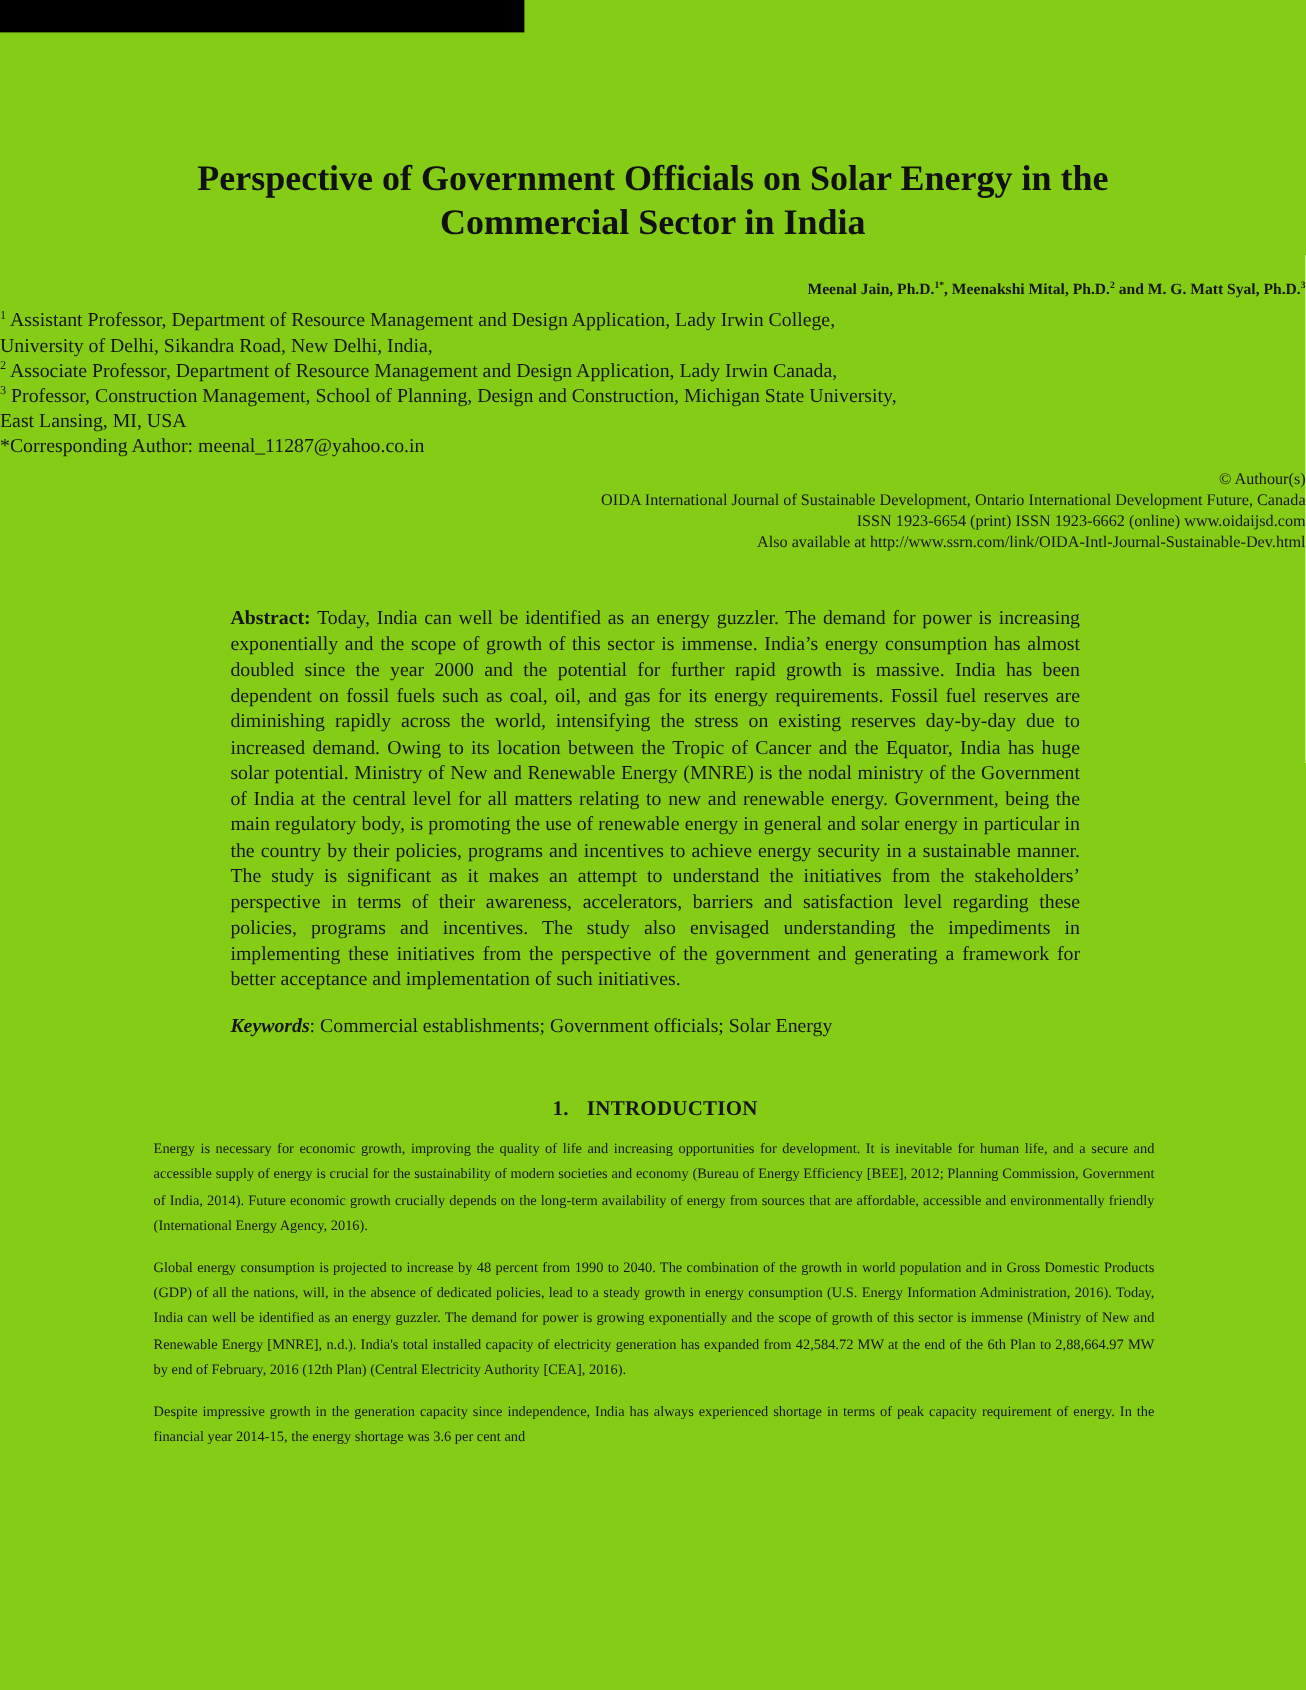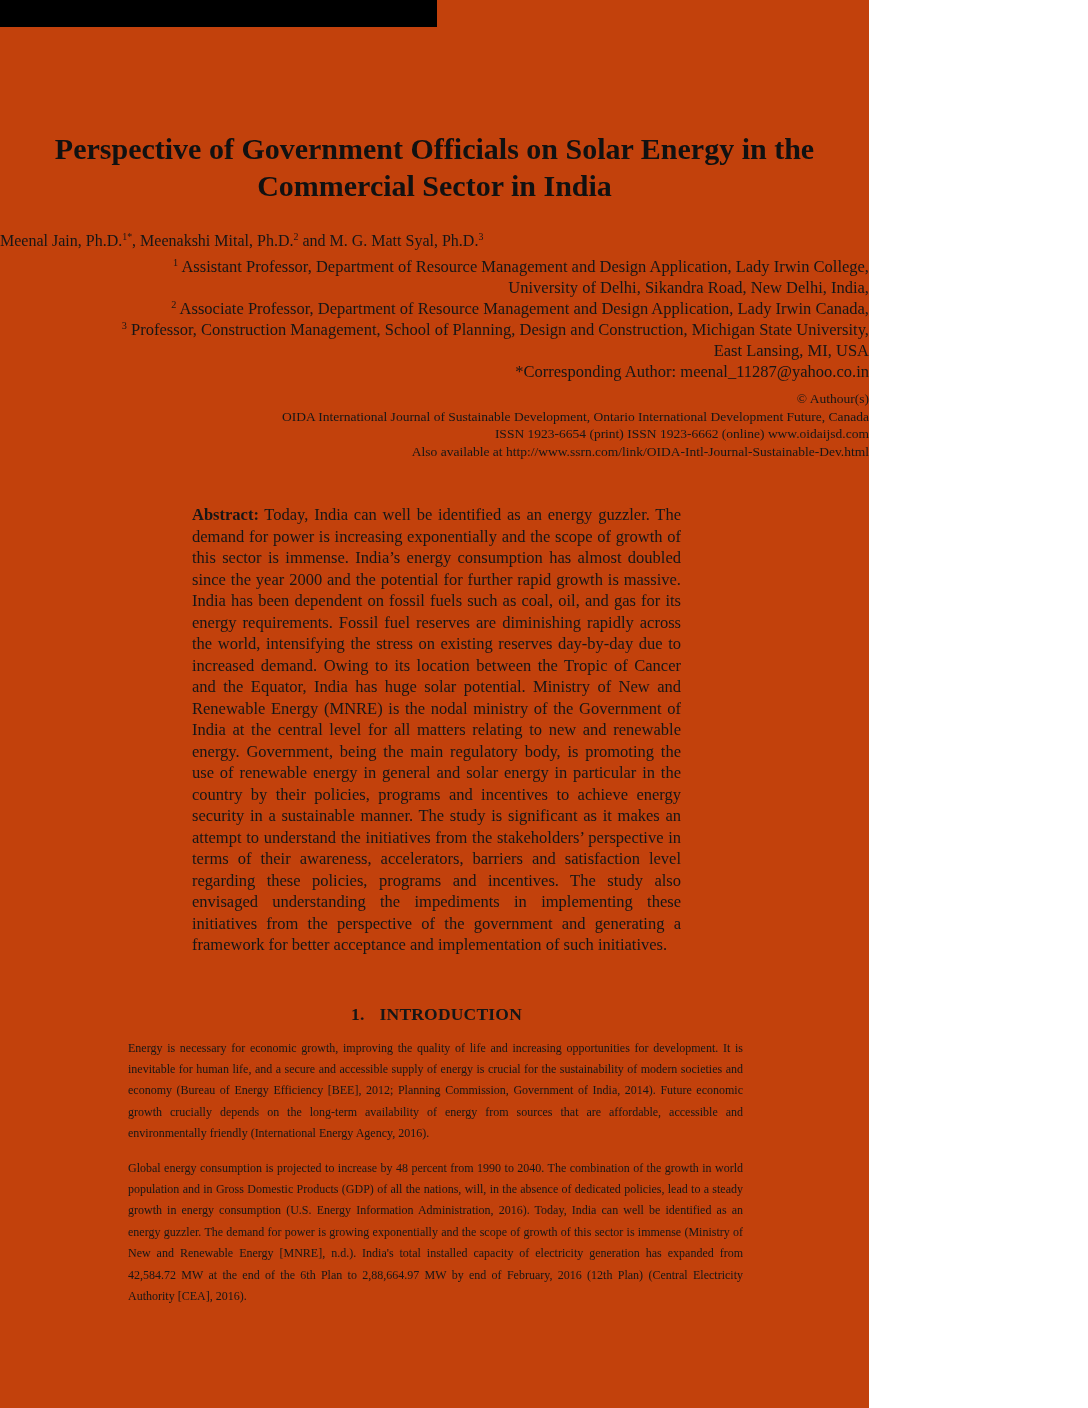--- a/index.html
+++ b/index.html
@@ -1,20 +1,20 @@
 <!DOCTYPE html>
 <html><head>
 <meta charset="utf-8">
 <style>
   html, body { margin: 0; padding: 0; background: #ffffff; }
   .page {
     position: relative;
-    width: 869px;
+    width: 1088px;
     min-height: 1408px;
-    background: #c2410c;
+    background: #84cc16;
     color: #161616;
     font-family: "Liberation Serif", serif;
     overflow: hidden;
   }
   .scan-bar {
     position: absolute;
     top: 0; left: 0;
     width: 437px; height: 27px;
     background: #000000;
   }
@@ -22,29 +22,29 @@
     margin: 0;
     padding-top: 130px;
     text-align: center;
     font-size: 30px;
     line-height: 37px;
     font-weight: bold;
     color: #111111;
   }
   .authors {
     margin-top: 25px;
-    text-align: left;
-    font-weight: normal;
-    font-size: 16px;
+    text-align: right;
+    font-weight: bold;
+    font-size: 13px;
     line-height: 24px;
   }
   sup { font-size: 0.62em; line-height: 0; }
   .affiliations {
     margin-top: 3px;
-    text-align: right;
+    text-align: left;
     font-size: 16.5px;
     line-height: 21px;
   }
   .aff-line { white-space: pre-wrap; }
   .pubinfo {
     margin-top: 8px;
     text-align: right;
     font-size: 13.5px;
     line-height: 17.5px;
   }
@@ -98,19 +98,21 @@
 
   <div class="pubinfo">
     <div>© Authour(s)</div>
     <div>OIDA International Journal of Sustainable Development, Ontario International Development Future, Canada</div>
     <div><span>ISSN 1923-6654 (print) ISSN 1923-6662 (online) </span><span>www.oidaijsd.com</span></div>
     <div><span>Also available at </span><span>http://www.ssrn.com/link/OIDA-Intl-Journal-Sustainable-Dev.html</span></div>
   </div>
 
   <div class="abstract"><span class="abstract-label">Abstract:</span><span> Today, India can well be identified as an energy guzzler. The demand for power is increasing exponentially and the scope of growth of this sector is immense. India’s energy consumption has almost doubled since the year 2000 and the potential for further rapid growth is massive. India has been dependent on fossil fuels such as coal, oil, and gas for its energy requirements. Fossil fuel reserves are diminishing rapidly across the world, intensifying the stress on existing reserves day-by-day due to increased demand. Owing to its location between the Tropic of Cancer and the Equator, India has huge solar potential. Ministry of New and Renewable Energy (MNRE) is the nodal ministry of the Government of India at the central level for all matters relating to new and renewable energy. Government, being the main regulatory body, is promoting the use of renewable energy in general and solar energy in particular in the country by their policies, programs and incentives to achieve energy security in a sustainable manner. The study is significant as it makes an attempt to understand the initiatives from the stakeholders’ perspective in terms of their awareness, accelerators, barriers and satisfaction level regarding these policies, programs and incentives. The study also envisaged understanding the impediments in implementing these initiatives from the perspective of the government and generating a framework for better acceptance and implementation of such initiatives.</span></div>
 
+  <div class="keywords"><span class="keywords-label">Keywords</span><span>: Commercial establishments; Government officials; Solar Energy</span></div>
 
   <div class="section-heading"><span class="section-num">1.</span><span>INTRODUCTION</span></div>
 
   <p class="body-para">Energy is necessary for economic growth, improving the quality of life and increasing opportunities for development. It is inevitable for human life, and a secure and accessible supply of energy is crucial for the sustainability of modern societies and economy (Bureau of Energy Efficiency [BEE], 2012; Planning Commission, Government of India, 2014). Future economic growth crucially depends on the long-term availability of energy from sources that are affordable, accessible and environmentally friendly (International Energy Agency, 2016).</p>
   <p class="body-para">Global energy consumption is projected to increase by 48 percent from 1990 to 2040. The combination of the growth in world population and in Gross Domestic Products (GDP) of all the nations, will, in the absence of dedicated policies, lead to a steady growth in energy consumption (U.S. Energy Information Administration, 2016). Today, India can well be identified as an energy guzzler. The demand for power is growing exponentially and the scope of growth of this sector is immense (Ministry of New and Renewable Energy [MNRE], n.d.). India's total installed capacity of electricity generation has expanded from 42,584.72 MW at the end of the 6th Plan to 2,88,664.97 MW by end of February, 2016 (12th Plan) (Central Electricity Authority [CEA], 2016).</p>
+  <p class="body-para">Despite impressive growth in the generation capacity since independence, India has always experienced shortage in terms of peak capacity requirement of energy. In the financial year 2014-15, the energy shortage was 3.6 per cent and</p>
 
 </div>
 
 </body></html>

